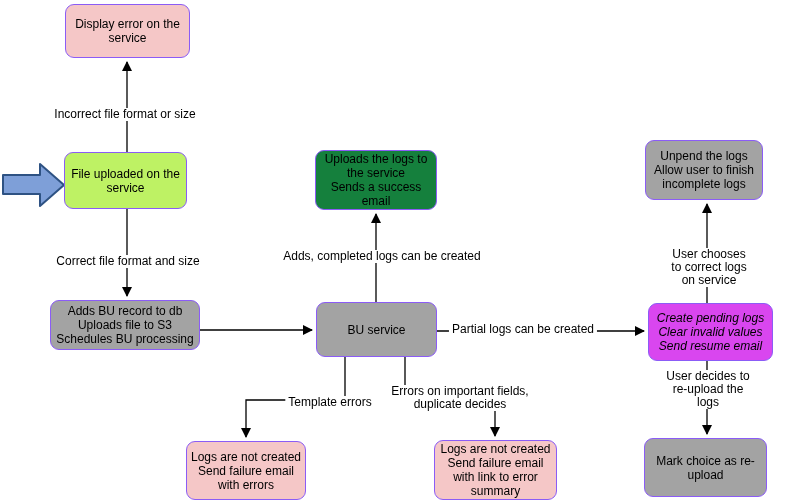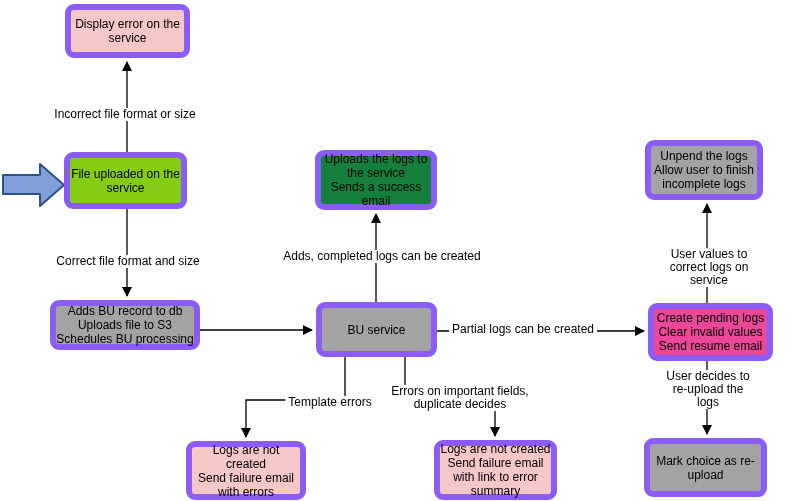--- a/index.html
+++ b/index.html
@@ -3,29 +3,29 @@
 <meta charset="utf-8">
 <style>
   html,body { margin:0; padding:0; background:#ffffff; }
   #canvas {
     position:relative; width:801px; height:501px; background:#ffffff;
     overflow:hidden; font-family:"Liberation Sans", sans-serif;
   }
   #edges { position:absolute; left:0; top:0; width:801px; height:501px; }
   .node {
     position:absolute; box-sizing:border-box;
-    border:6px solid #8b5cf6; border-radius:9px;
+    border:1px solid #8b5cf6; border-radius:9px;
     display:flex; align-items:center; justify-content:center;
     text-align:center; white-space:pre-line;
     font-size:12px; line-height:14px; color:#000000;
   }
   .fill-pink   { background:#F5C7C7; }
-  .fill-blue   { background:#84cc16; }
+  .fill-blue   { background:#bef264; }
   .fill-green  { background:#15803d; }
-  .fill-yellow { background:#ec4899; }
+  .fill-yellow { background:#d946ef;font-style:italic; }
   .fill-white  { background:#a3a3a3; }
   .edge-label {
     position:absolute; transform:translateX(-50%);
     background:#ffffff; padding:0 3px;
     font-size:12px; line-height:13px; color:#000000;
     text-align:center; white-space:pre-line;
   }
 </style>
 </head>
 <body>
@@ -60,21 +60,21 @@
     <polygon points="3,175 40,175 40,164 64,185 40,206 40,194 3,194" fill="#7E9FD8" stroke="#2E5283" stroke-width="2" stroke-linejoin="round"></polygon>
   </svg>
 
   <div class="edge-label" style="left:128px; top:255px;">Correct file format and size</div>
   <div class="edge-label" style="left:125px; top:108px;">Incorrect file format or size</div>
   <div class="edge-label" style="left:382px; top:250px;">Adds, completed logs can be created</div>
   <div class="edge-label" style="left:523px; top:323px;">Partial logs can be created</div>
   <div class="edge-label" style="left:330px; top:396px;">Template errors</div>
   <div class="edge-label" style="left:460px; top:385px;">Errors on important fields,
 duplicate decides</div>
-  <div class="edge-label" style="left:709px; top:248px;">User values to correct logs on service</div>
+  <div class="edge-label" style="left:709px; top:248px;">User chooses to correct logs on service</div>
   <div class="edge-label" style="left:708px; top:370px;">User decides to re-upload the logs</div>
 
   <div class="node fill-pink" style="left:65px;  top:4px;   width:125px; height:54px;">Display error on the
 service</div>
   <div class="node fill-blue" style="left:64px;  top:152px; width:123px; height:57px;">File uploaded on the
 service</div>
   <div class="node fill-white" style="left:50px;  top:300px; width:150px; height:50px;">Adds BU record to db
 Uploads file to S3
 Schedules BU processing</div>
   <div class="node fill-green" style="left:315px; top:150px; width:122px; height:60px;">Uploads the logs to

